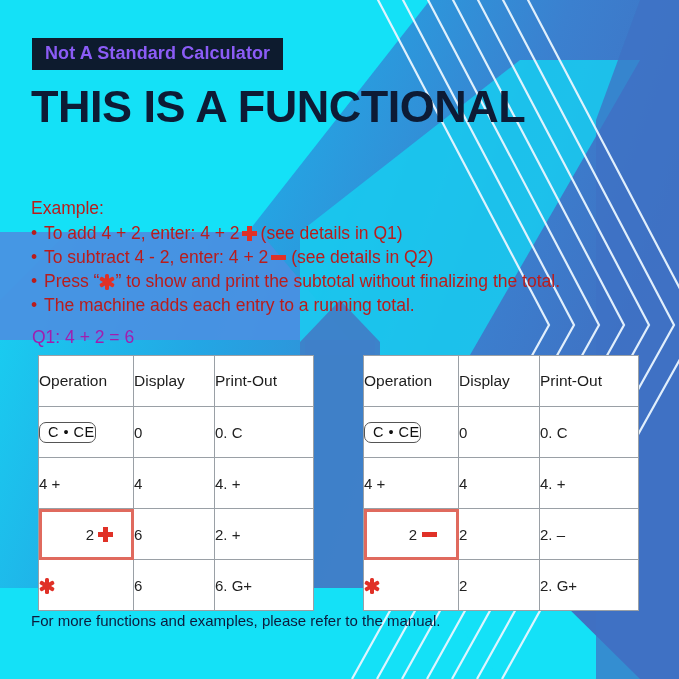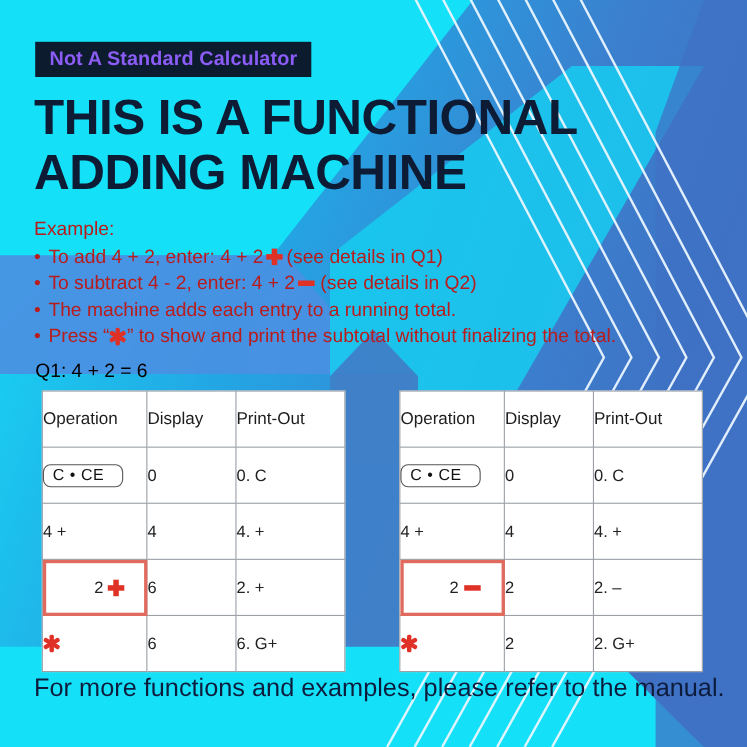--- a/index.html
+++ b/index.html
@@ -62,21 +62,21 @@
   }
   .glyph-star i{
     position:absolute;left:5px;top:-1px;width:4px;height:16px;
     background:#e03127;border-radius:1.5px;display:block;
   }
   .glyph-star i:nth-child(2){transform:rotate(60deg);}
   .glyph-star i:nth-child(3){transform:rotate(120deg);}
 
   
   .qlabel{
-    position:absolute;color:#000000;font-size:17.5px;white-space:nowrap;
+    position:absolute;color:#a21caf;font-size:17.5px;white-space:nowrap;
   }
   #q1-label{left:32px;top:327px;}
   #q2-label{left:357px;top:327px;}
 
   table.calc{
     position:absolute;border-collapse:collapse;background:#ffffff;
     table-layout:fixed;
   }
   #q1-table{left:38px;top:355px;width:272px;}
   #q2-table{left:363px;top:355px;width:272px;}
@@ -89,36 +89,36 @@
   table.calc .col-op{width:94px;}
   table.calc .col-disp{width:80px;}
   table.calc .col-print{width:98px;}
   table.calc thead td{font-size:15.5px;color:#1d1d1d;}
 
   .cell-r{text-align:right;padding-right:17px;}
   .cell-c{text-align:center;}
 
   .cce{
     display:inline-block;border:1.4px solid #555;border-radius:7px;
-    padding:1px 16px 2px 8px;font-size:14.5px;color:#111;
+    padding:1px 0 2px 8px;font-size:14.5px;color:#111;
     letter-spacing:.5px;white-space:nowrap;
   }
 
   td.hl{
     outline:3px solid #e06a5e;outline-offset:-3px;
     box-shadow:inset 0 0 0 6px #ffffff;
     position:relative;
   }
 
   .op-inline{display:inline-flex;align-items:center;justify-content:flex-end;
     width:100%;padding-right:16px;box-sizing:border-box;gap:2px;}
 
   .footer{
     position:absolute;left:31px;top:612px;
-    color:#0d1b3c;font-size:23px;white-space:nowrap;
+    color:#0d1b3c;font-size:15px;white-space:nowrap;
   }
 </style>
 </head>
 <body>
 
 <div id="poster">
 
   <svg id="bg-svg" viewBox="0 0 679 679">
     <defs>
       <linearGradient id="gradMain" x1="0" y1="0" x2="1" y2="0.35">
@@ -170,40 +170,39 @@
       </g>
     </g>
   </svg>
 
   <div class="content">
 
     <div class="badge">Not A Standard Calculator</div>
 
     <div class="headline">
       <div>THIS IS A FUNCTIONAL</div>
-      <div>ADDING MACHINE</div>
     </div>
 
     <div class="example-block">
       <div class="example-label">Example:</div>
 
       <div class="bullet">
         <span class="dot">•</span><span>To add 4 + 2, enter: 4 + 2</span><span class="glyph-plus"></span><span>(see details in Q1)</span>
       </div>
 
       <div class="bullet">
         <span class="dot">•</span><span>To subtract 4 - 2, enter: 4 + 2</span><span class="glyph-minus"></span><span>(see details in Q2)</span>
       </div>
 
       <div class="bullet">
+        <span class="dot">•</span><span>Press “</span><span class="glyph-star"><i></i><i></i><i></i></span><span>” to show and print the subtotal without finalizing the total.</span>
+      </div>
+
+      <div class="bullet">
         <span class="dot">•</span><span>The machine adds each entry to a running total.</span>
-      </div>
-
-      <div class="bullet">
-        <span class="dot">•</span><span>Press “</span><span class="glyph-star"><i></i><i></i><i></i></span><span>” to show and print the subtotal without finalizing the total.</span>
       </div>
     </div>
 
     <div class="qlabel" id="q1-label">Q1: 4 + 2 = 6</div>
     <table class="calc" id="q1-table">
       <thead>
         <tr>
           <td class="col-op">Operation</td>
           <td class="col-disp">Display</td>
           <td class="col-print">Print-Out</td>

